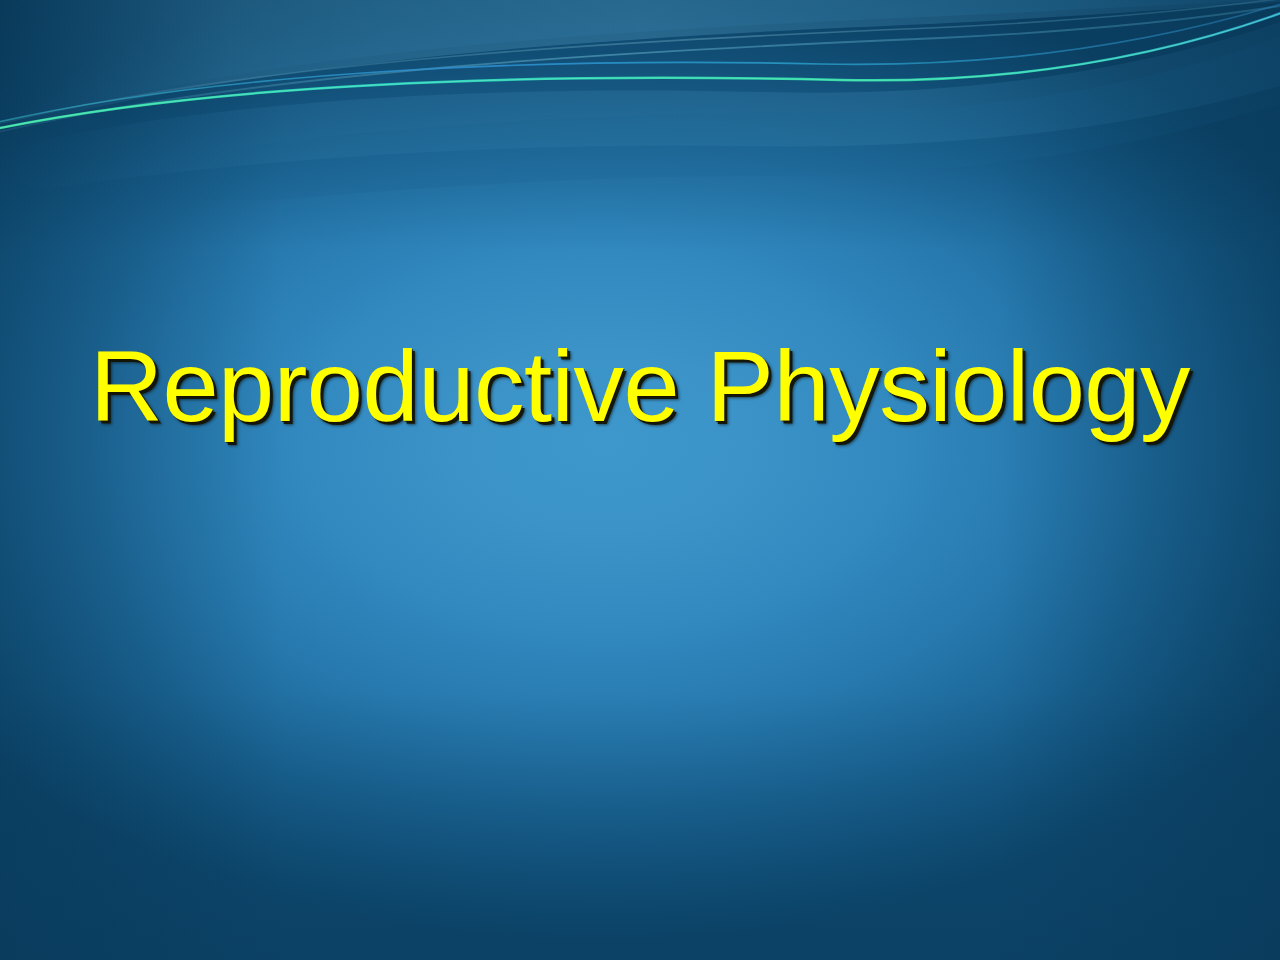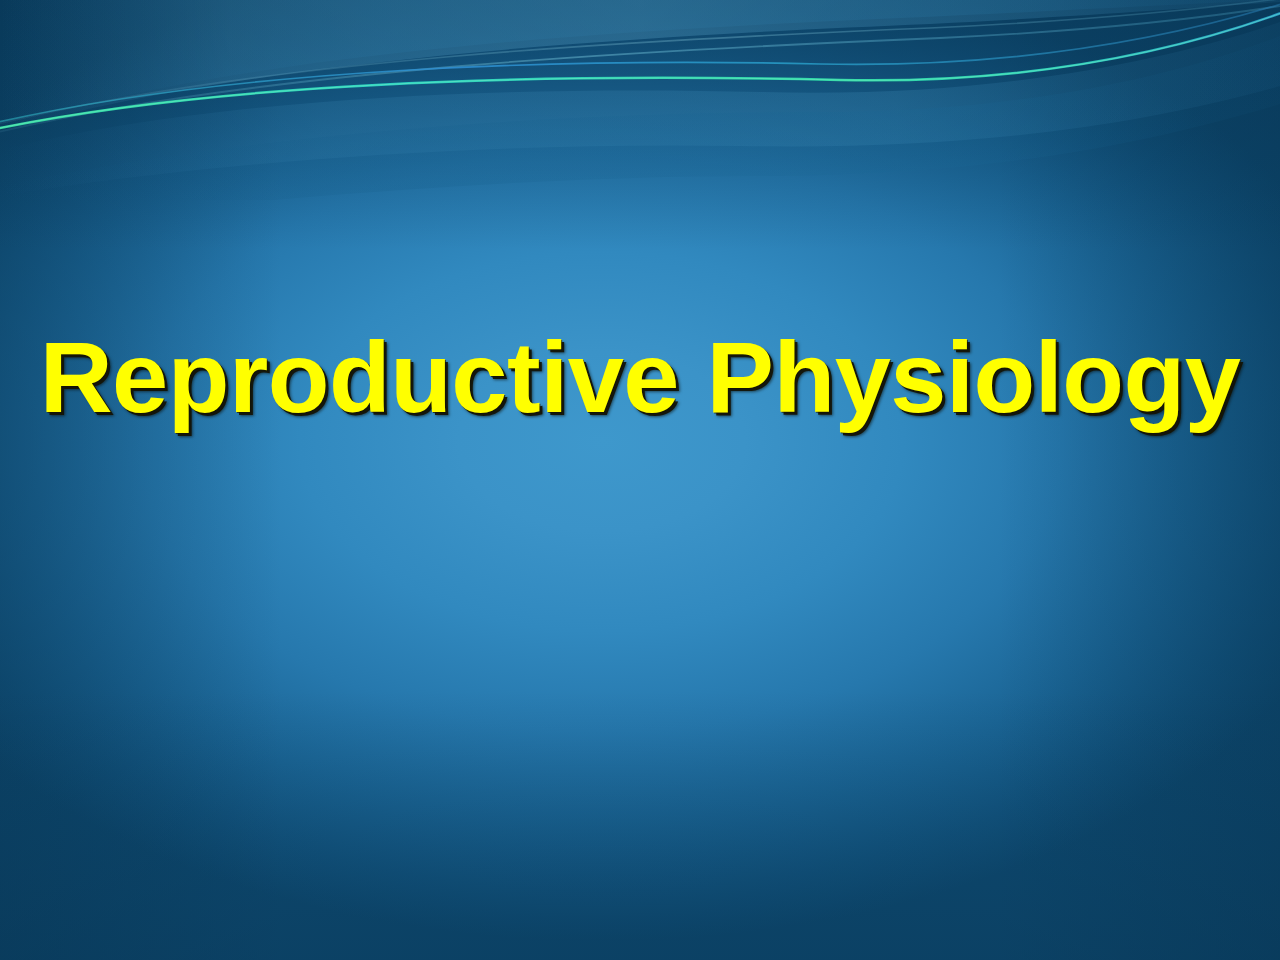--- a/index.html
+++ b/index.html
@@ -53,23 +53,23 @@
   
   .title-block {
     position: absolute;
     left: 0;
     top: 318px;
     width: 1280px;
     text-align: center;
   }
   .slide-title {
     display: inline-block;
-    margin: 3px;
+    margin: 12px;
     font-family: "Liberation Sans", sans-serif;
-    font-weight: bold;
+    font-weight: normal;
     font-size: 101px;
     line-height: 1.12;
     letter-spacing: -0.5px;
     color: #ffff00;
     text-shadow:
        3px 3px 0px rgba(20,18,4,0.92),
        4px 4px 3px rgba(10,10,2,0.55),
        1px 1px 0px rgba(40,36,8,0.80);
     white-space: nowrap;
   }

